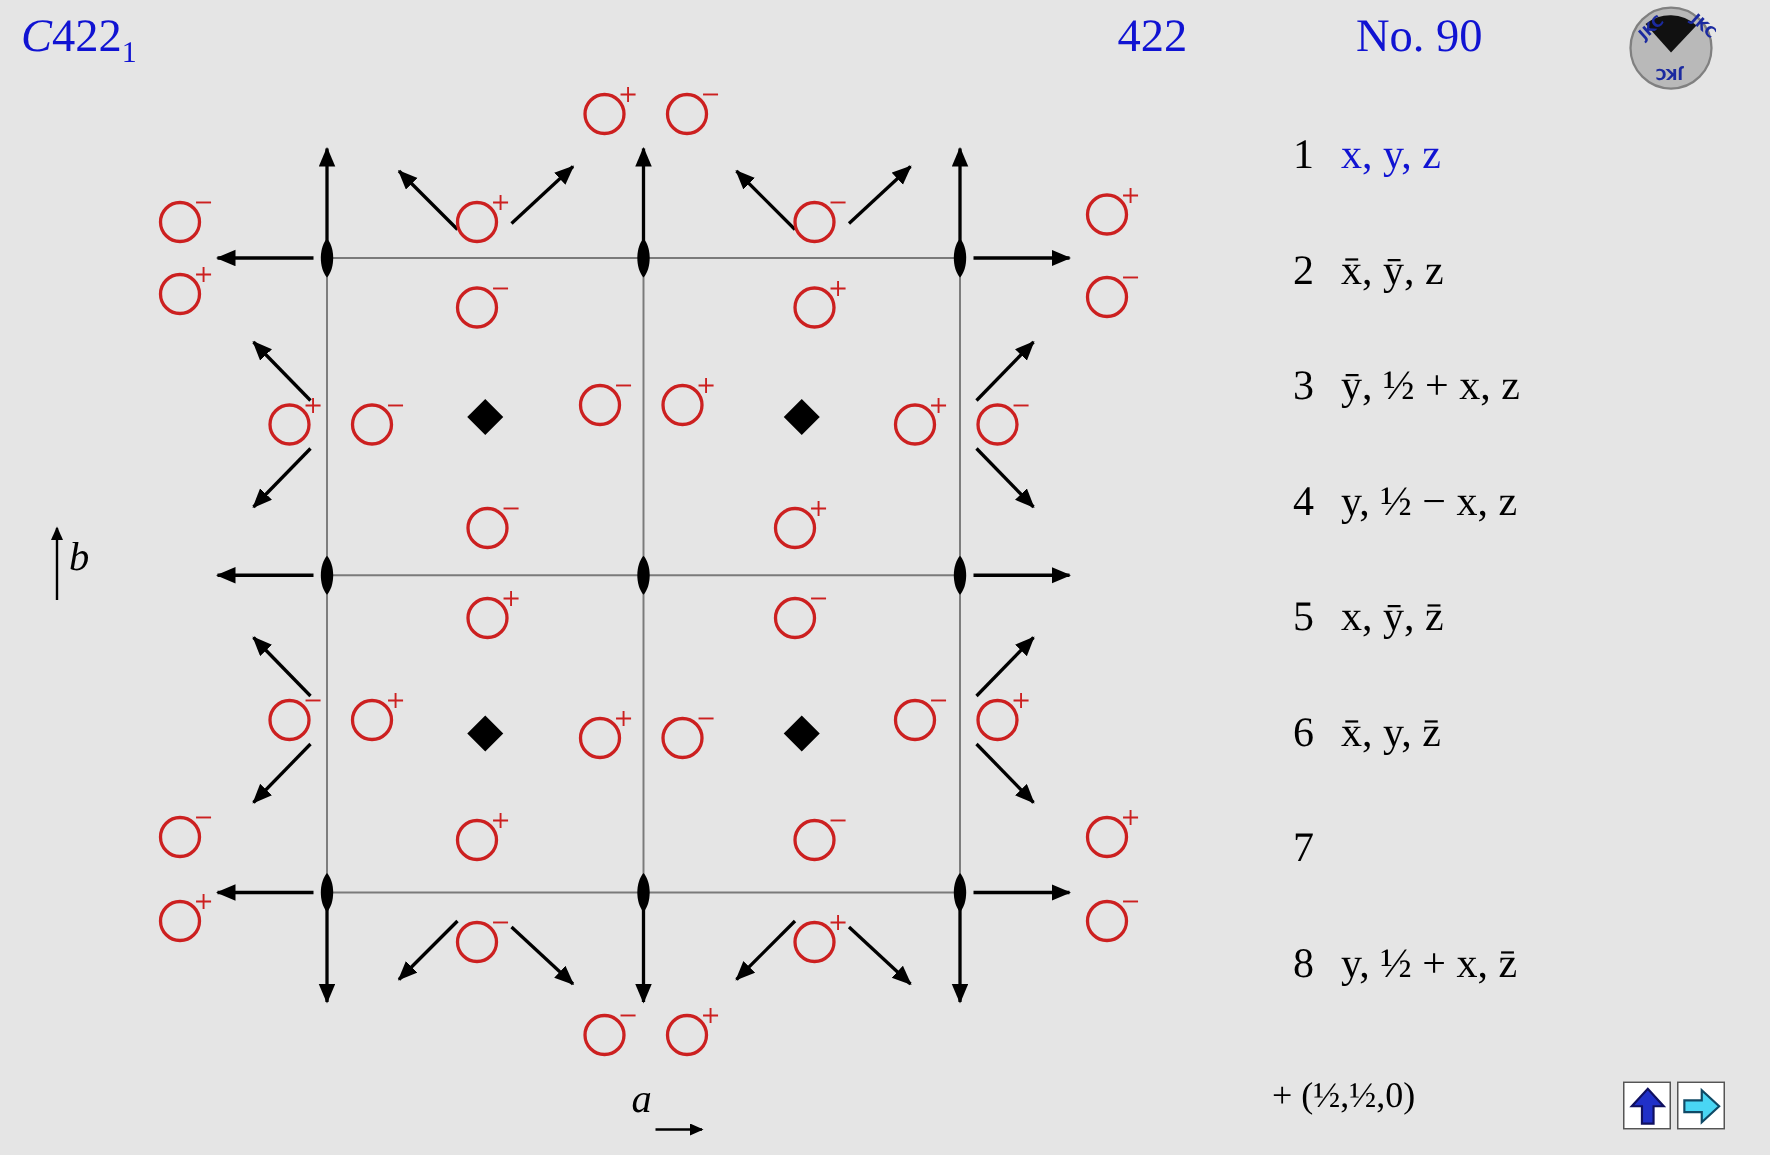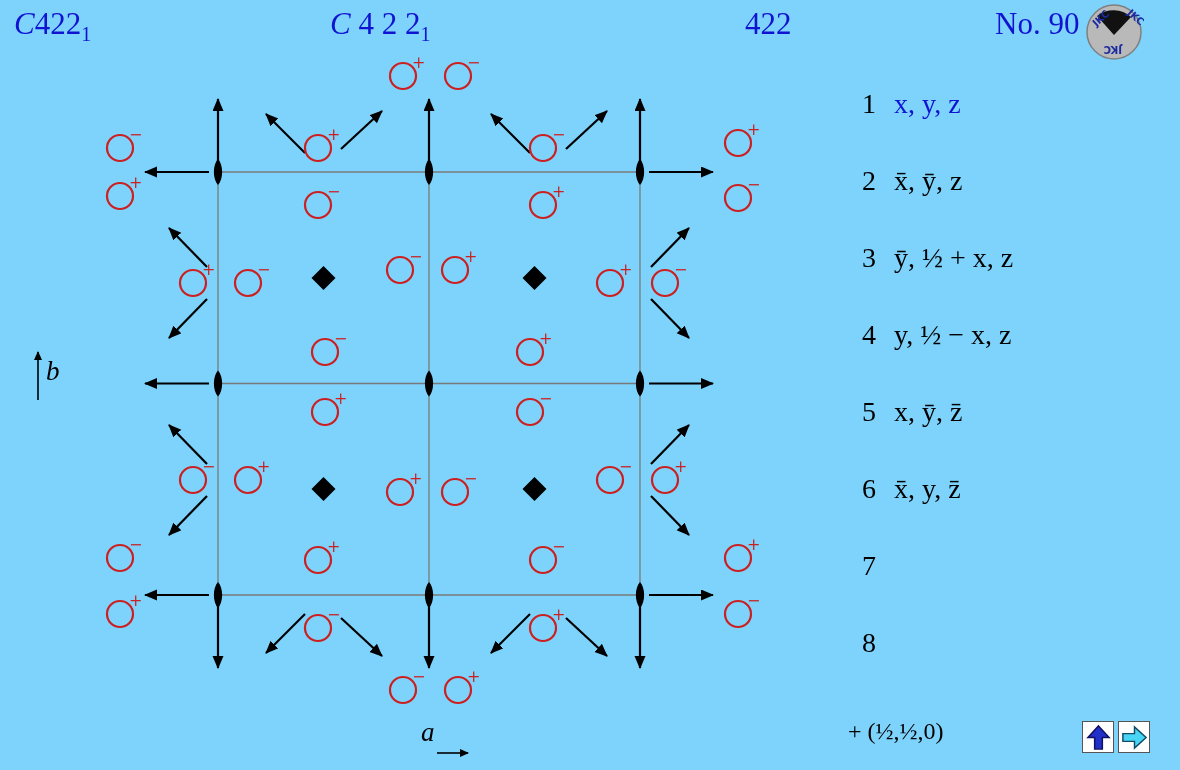--- a/index.html
+++ b/index.html
@@ -1,23 +1,23 @@
 <!DOCTYPE html>
 <html><head>
 <meta charset="utf-8">
 <style>
   html,body{margin:0;padding:0;}
   body{background:#fff;font-family:"Liberation Serif", serif;}
-  .stage{position:relative;width:1180px;height:770px;background:#7dd3fc;overflow:hidden;}
+  .stage{position:relative;width:1180px;height:770px;background:#e5e5e5;overflow:hidden;}
 
   .title{position:absolute;top:6px;color:#1013d2;font-size:31px;white-space:pre;}
   .t-left{left:14px}
   .t-center{left:330px}
   .t-pg{left:745px}
-  .t-num{left:995px}
+  .t-num{left:904px}
   .it{font-style:italic}
   .title sub{font-size:20px}
 
   #diagram{position:absolute;left:0;top:0;}
   .cell-line{stroke:#7a7a7a;stroke-width:1.3;fill:none}
   .arrow{stroke:#000;stroke-width:2.2}
   .axis-arrow{stroke:#000;stroke-width:1.6}
   .lens{fill:#000}
   .diamond{fill:#000}
   .atom{fill:none;stroke:#cc2020;stroke-width:2.2}
@@ -40,21 +40,20 @@
   .nav{position:absolute;left:1082px;top:721px;display:flex;gap:4px;}
   .nav-btn{width:32px;height:32px;padding:0;margin:0;background:#fff;border:1.5px solid #555;display:flex;align-items:center;justify-content:center;cursor:pointer;}
 </style>
 </head>
 <body>
 
 <div class="stage">
 
   <div class="title t-left"><span class="it">C</span><span>422</span><sub>1</sub></div>
 
-  <div class="title t-center"><span class="it">C</span><span> 4 2 2</span><sub>1</sub></div>
 
   <div class="title t-pg">422</div>
   <div class="title t-num">No. 90</div>
 
   <div class="logo">
     <svg width="60" height="60" viewBox="0 0 60 60">
       <circle cx="30" cy="30" r="27" fill="#b9b9b9" stroke="#808080" stroke-width="1.5"></circle>
       <path d="M30,33 L13,14 A26,26 0 0 1 47,15 Z" fill="#111"></path>
       <text x="8" y="22" transform="rotate(-42 14 18)" font-size="10" font-weight="bold" fill="#1b2aa0" font-family="DejaVu Sans, sans-serif">JKC</text>
       <text x="38" y="16" transform="rotate(42 46 20)" font-size="10" font-weight="bold" fill="#1b2aa0" font-family="DejaVu Sans, sans-serif">JKC</text>
@@ -222,20 +221,21 @@
       </div>
       <div class="op-row">
         <span class="op-num">6</span>
         <span class="op-coords">x̄, y, z̄</span>
       </div>
       <div class="op-row">
         <span class="op-num">7</span>
       </div>
       <div class="op-row">
         <span class="op-num">8</span>
+        <span class="op-coords">y, ½ + x, z̄</span>
       </div>
     </div>
 
   <div class="centering">+ (½,½,0)</div>
 
   <div class="nav">
     <button class="nav-btn">
       <svg width="29" height="29" viewBox="0 0 30 30">
         <polygon points="15,3 26,15 19,15 19,27 11,27 11,15 4,15" fill="#2030c8" stroke="#101060" stroke-width="1.5"></polygon>
       </svg>

